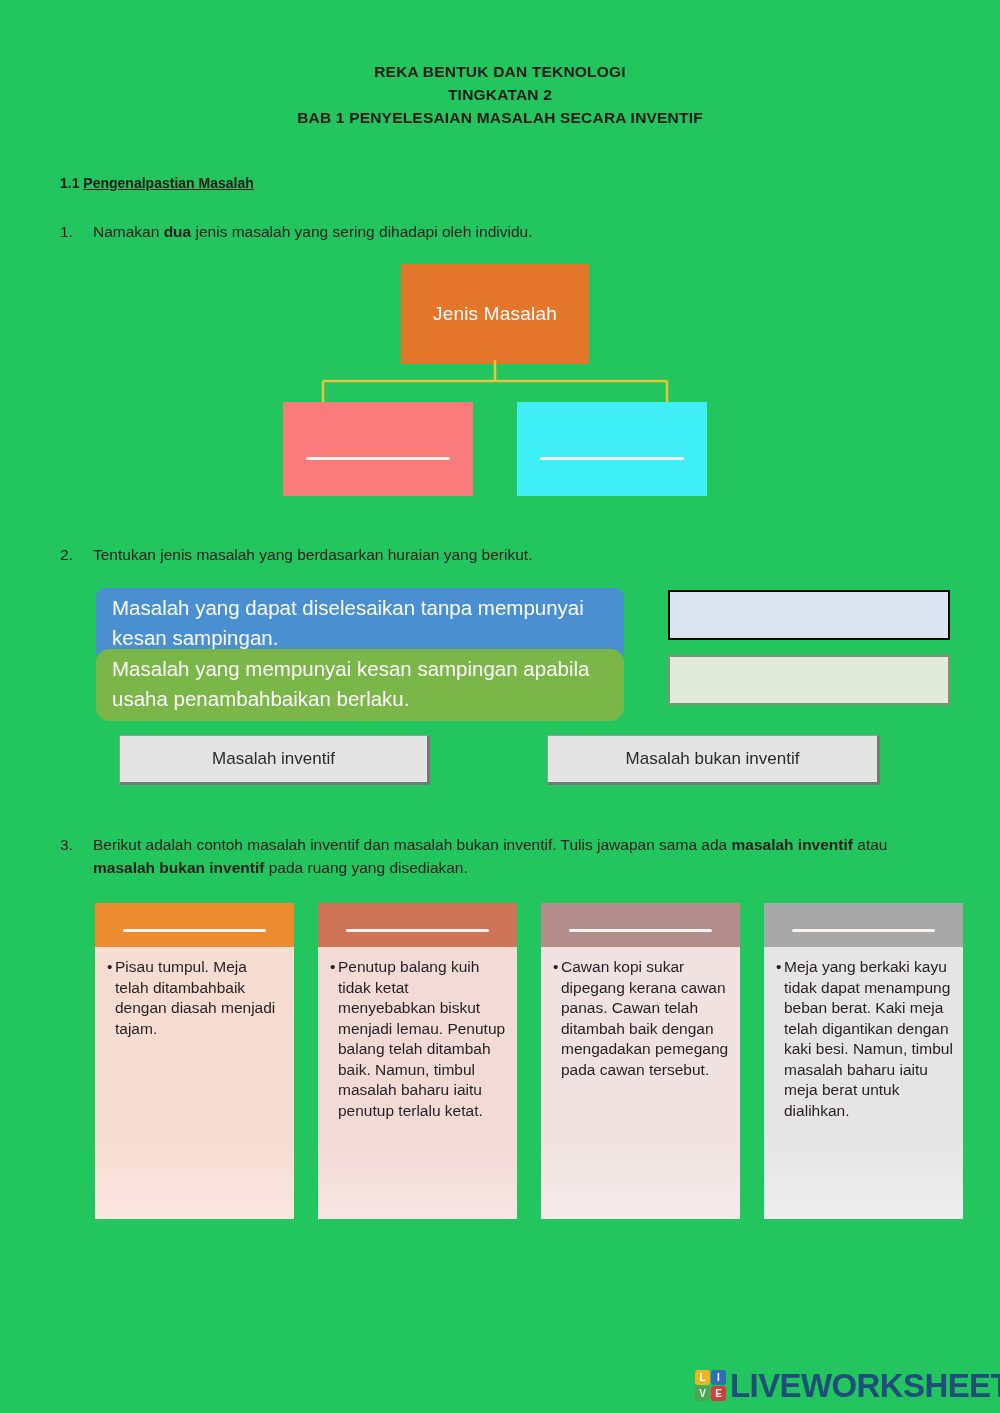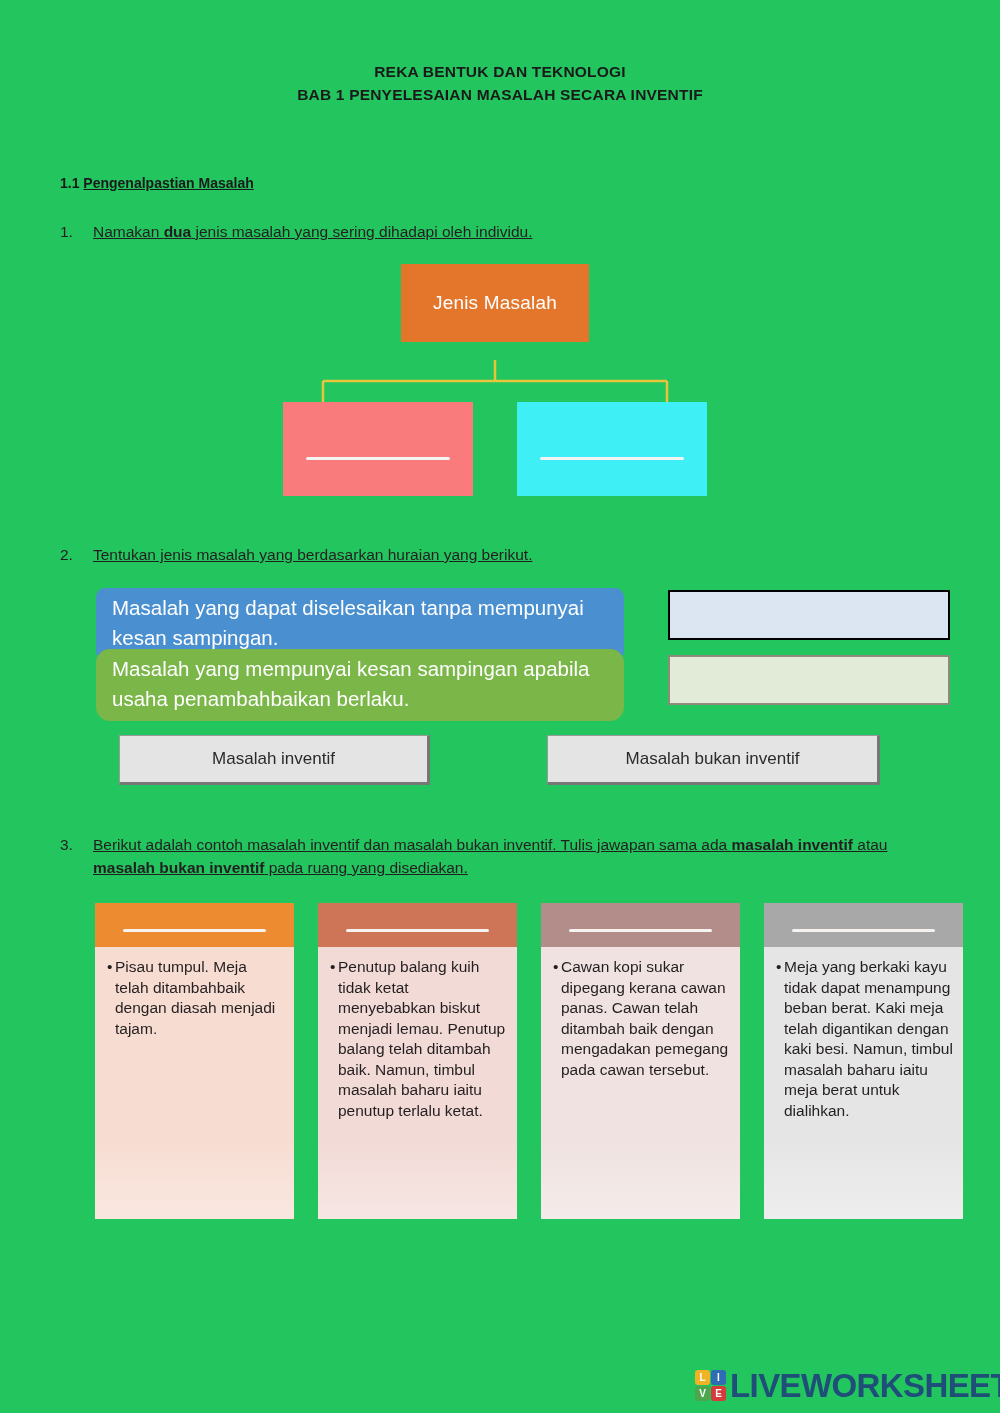--- a/index.html
+++ b/index.html
@@ -58,41 +58,41 @@
     position: absolute;
     display: flex;
     font-size: 15.5px;
     line-height: 23px;
     color: #231f20;
   }
   .question .q-num {
     width: 33px;
     flex: 0 0 33px;
   }
-  .question .q-text { flex: 1; text-decoration: underline; }
+  .question .q-text { flex: 1; }
   .question b { font-weight: bold; }
 
   #q1 { top: 220px; left: 60px; width: 830px; }
   #q2 { top: 543px; left: 60px; width: 830px; }
   #q3 { top: 833px; left: 60px; width: 890px; }
 
   
   .flowchart {
     position: absolute;
     top: 264px;
     left: 283px;
     width: 424px;
     height: 232px;
   }
   .fc-root {
     position: absolute;
     left: 118px;
     top: 0;
     width: 188px;
-    height: 78px;
+    height: 100px;
     background: #E3762B;
     display: flex;
     align-items: center;
     justify-content: center;
   }
   .fc-root span {
     color: #ffffff;
     font-size: 19px;
     letter-spacing: 0.2px;
   }
@@ -261,20 +261,21 @@
     line-height: 1;
   }
 </style>
 </head>
 <body>
 
 <div class="page">
 
   <div class="title-block">
     <div class="title-line">REKA BENTUK DAN TEKNOLOGI</div>
+    <div class="title-line">TINGKATAN 2</div>
     <div class="title-line">BAB 1 PENYELESAIAN MASALAH SECARA INVENTIF</div>
   </div>
 
   <div class="section-heading">
     <span class="num">1.1</span>
     <span class="ttl">Pengenalpastian Masalah</span>
   </div>
 
   <div class="question" id="q1">
     <span class="q-num">1.</span>

